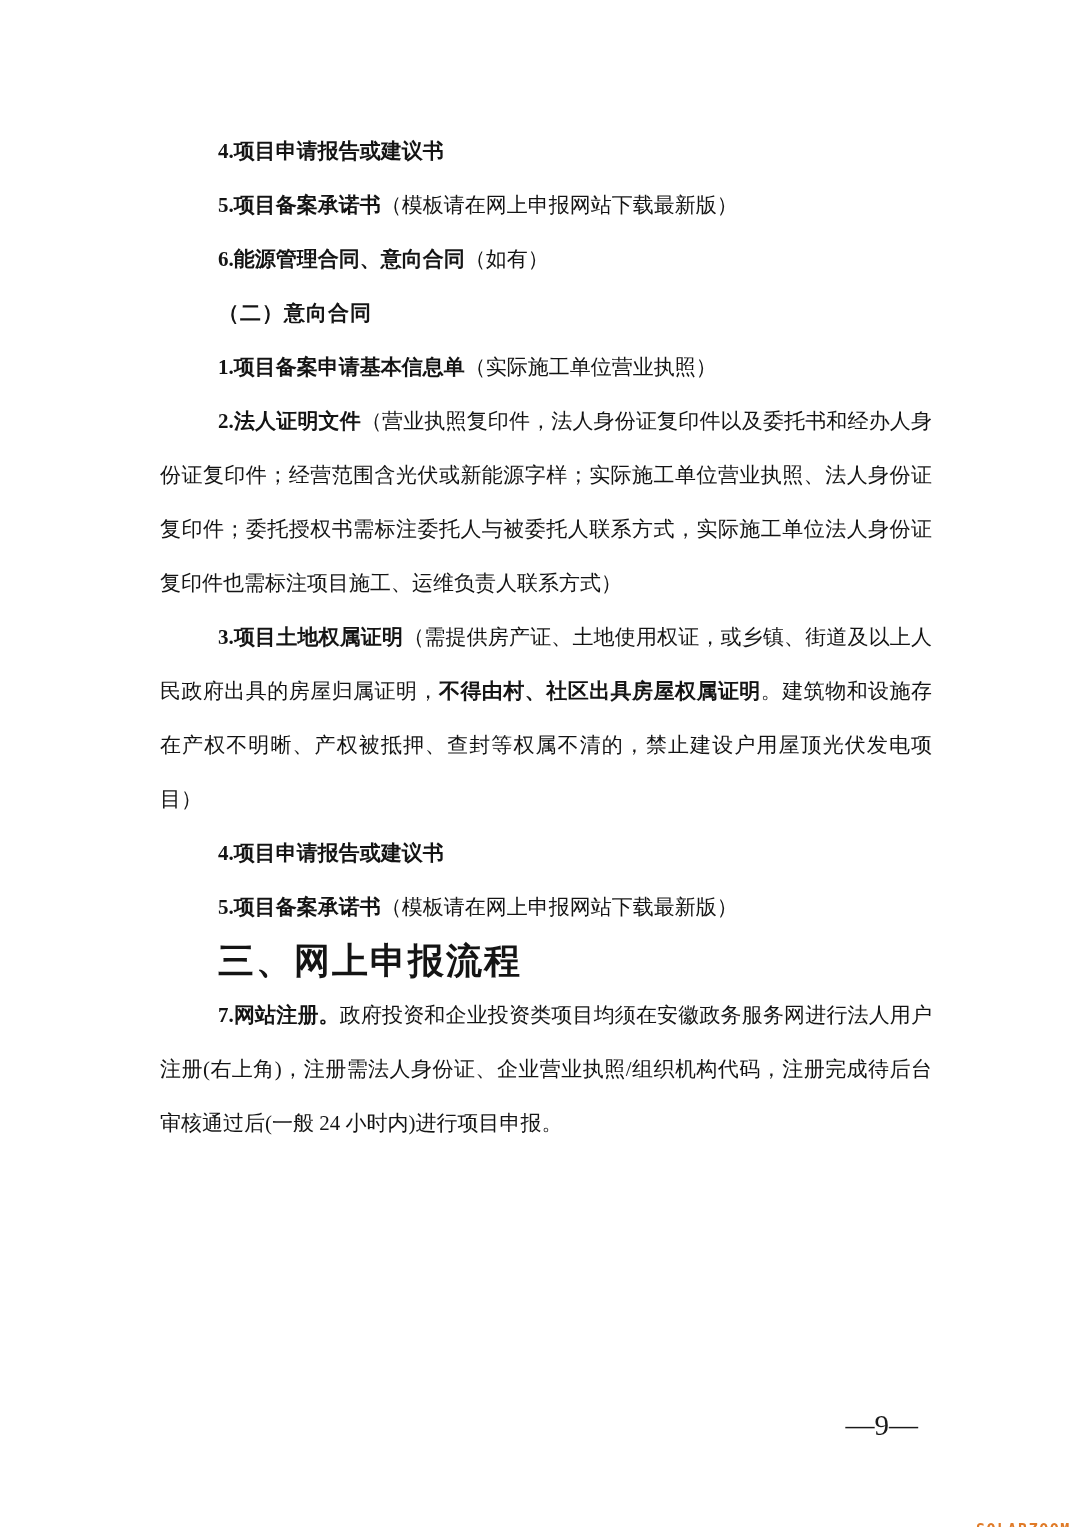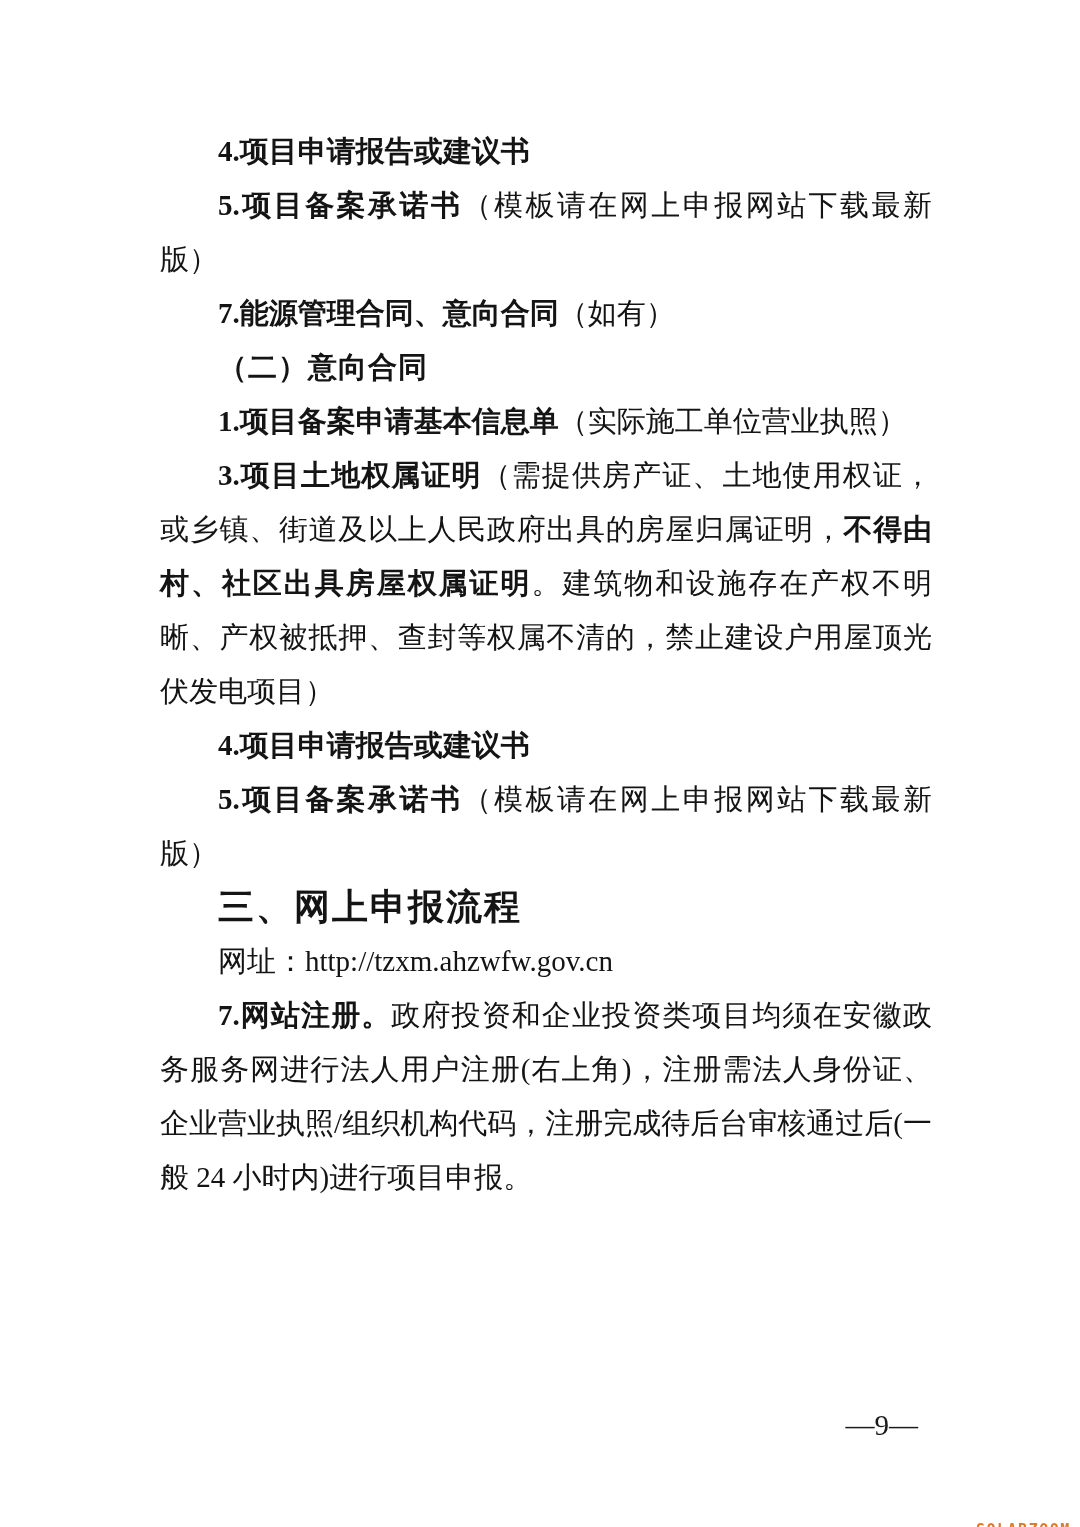--- a/index.html
+++ b/index.html
@@ -17,21 +17,21 @@
     color: #141414;
   }
   .doc-body {
     position: absolute;
     left: 160px;
     top: 124px;
     width: 772px;
   }
   p.para {
     margin: 0;
-    font-size: 29px;
+    font-size: 21px;
     line-height: 54px;
     text-align: justify;
     text-justify: inter-character;
     color: #141414;
   }
   p.para.indent { text-indent: 58px; }
   .run-bold { font-weight: bold; }
   p.para.kai {
     font-weight: bold;
     
@@ -63,28 +63,28 @@
   }
 </style>
 </head>
 <body>
 
 <div class="page">
 
   <div class="doc-body">
       <p class="para body indent"><span class="run-bold">4.项目申请报告或建议书</span></p>
       <p class="para body indent"><span class="run-bold">5.项目备案承诺书</span><span>（模板请在网上申报网站下载最新版）</span></p>
-      <p class="para body indent"><span class="run-bold">7.能源管理合同、意向合同</span><span>（如有）</span></p>
+      <p class="para body indent"><span class="run-bold">6.能源管理合同、意向合同</span><span>（如有）</span></p>
       <p class="para kai indent"><span class="run-bold">（二）意向合同</span></p>
       <p class="para body indent"><span class="run-bold">1.项目备案申请基本信息单</span><span>（实际施工单位营业执照）</span></p>
+      <p class="para body indent"><span class="run-bold">2.法人证明文件</span><span>（营业执照复印件，法人身份证复印件以及委托书和经办人身份证复印件；经营范围含光伏或新能源字样；实际施工单位营业执照、法人身份证复印件；委托授权书需标注委托人与被委托人联系方式，实际施工单位法人身份证复印件也需标注项目施工、运维负责人联系方式）</span></p>
       <p class="para body indent"><span class="run-bold">3.项目土地权属证明</span><span>（需提供房产证、土地使用权证，或乡镇、街道及以上人民政府出具的房屋归属证明，</span><span class="run-bold">不得由村、社区出具房屋权属证明</span><span>。建筑物和设施存在产权不明晰、产权被抵押、查封等权属不清的，禁止建设户用屋顶光伏发电项目）</span></p>
       <p class="para body indent"><span class="run-bold">4.项目申请报告或建议书</span></p>
       <p class="para body indent"><span class="run-bold">5.项目备案承诺书</span><span>（模板请在网上申报网站下载最新版）</span></p>
       <p class="para hei indent"><span class="run-bold">三、网上申报流程</span></p>
-      <p class="para body indent"><span>网址：</span><span>http://tzxm.ahzwfw.gov.cn</span></p>
       <p class="para body indent"><span class="run-bold">7.网站注册。</span><span>政府投资和企业投资类项目均须在安徽政务服务网进行法人用户注册(右上角)，注册需法人身份证、企业营业执照/组织机构代码，注册完成待后台审核通过后(一般 24 小时内)进行项目申报。</span></p>
     </div>
 
   <div class="page-number">—9—</div>
 
   <div class="watermark" style="color: rgb(224, 123, 40); margin-top: 39px;">SOLARZOOM</div>
 
 </div>
 
 </body></html>

